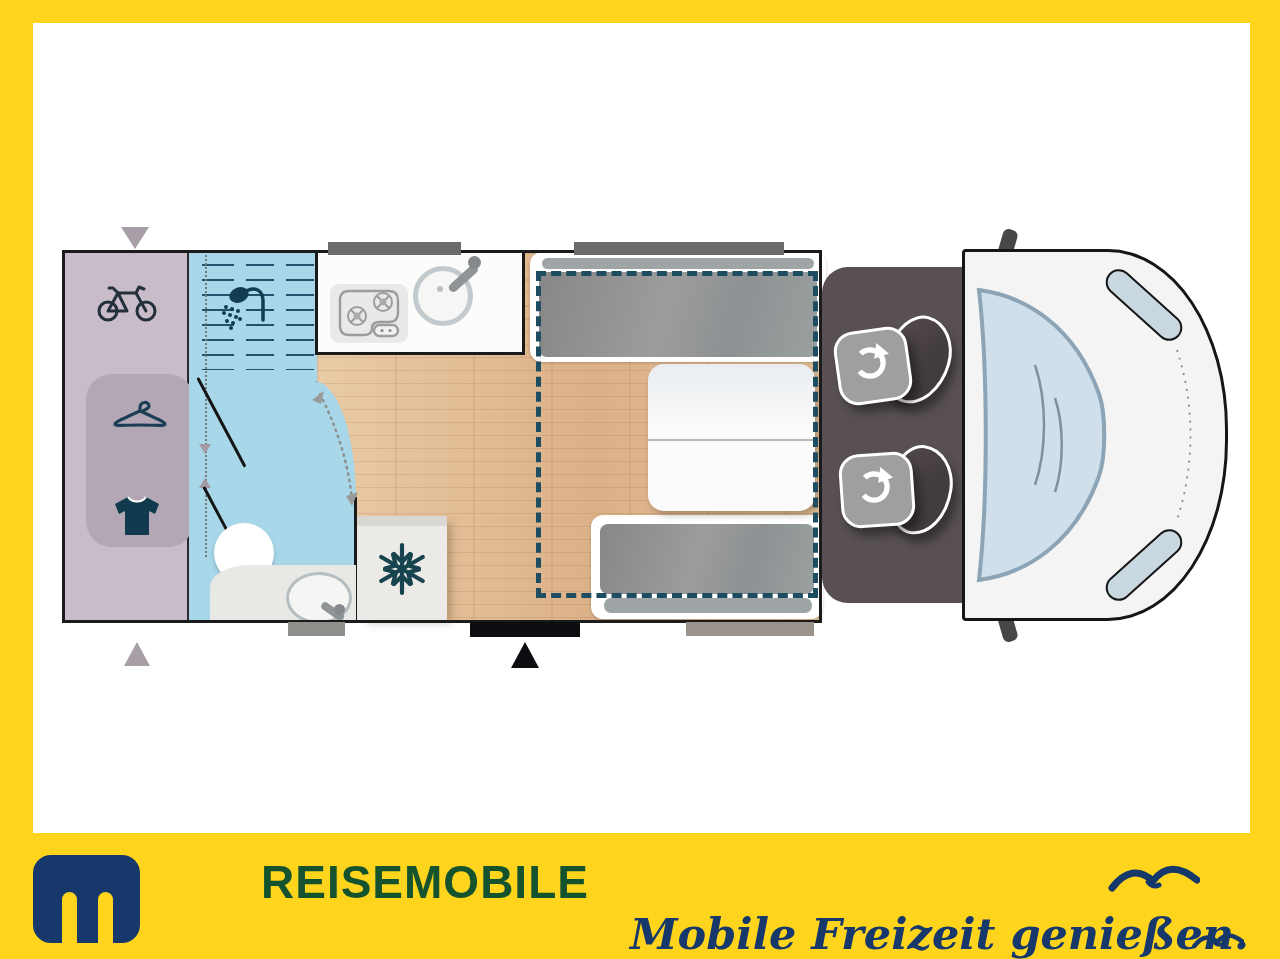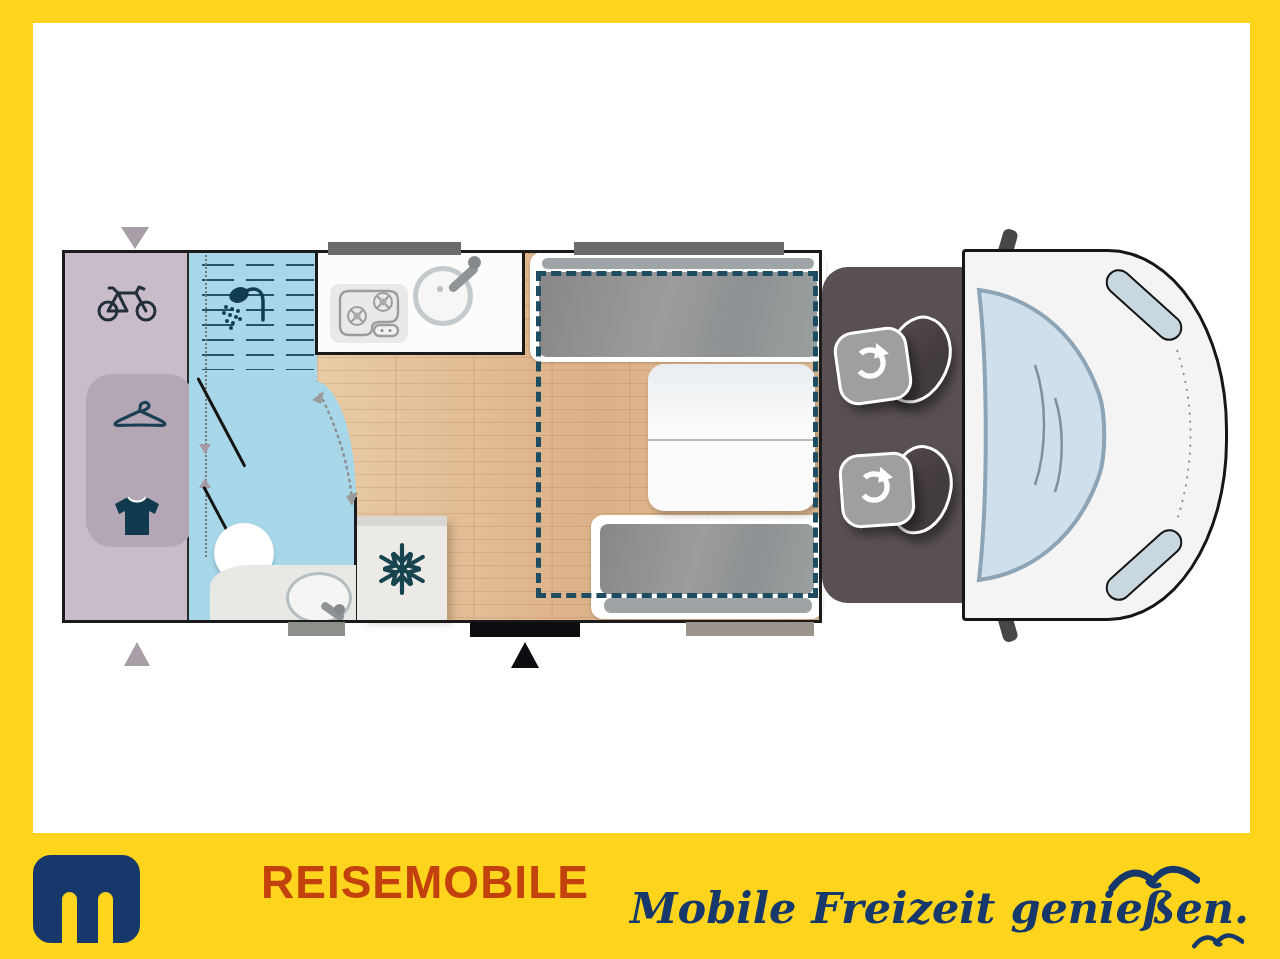--- a/index.html
+++ b/index.html
@@ -62,21 +62,21 @@
   .body{left:962px;top:249px;width:266px;height:372px;background:#f3f4f3;border:3px solid #161616;box-sizing:border-box;
         border-radius:4px 120px 120px 4px / 4px 180px 180px 4px;}
   .headlight{width:94px;height:26px;background:#c9d7e0;border:2px solid #161616;border-radius:16px;box-sizing:border-box;}
   .mirror{width:15px;height:38px;background:#47474a;border-radius:6px;}
 
   
   .band{left:0;top:833px;width:1280px;height:126px;background:#ffd41d;}
   .logo-block{background:#16386b;}
   .slot{background:#ffd41d;}
   .gmbh{color:#fff;font-size:13px;letter-spacing:.5px;}
-  .company{color:#c2410c;font-size:46px;font-weight:bold;letter-spacing:1px;line-height:1;}
+  .company{color:#14532d;font-size:46px;font-weight:bold;letter-spacing:1px;line-height:1;}
   .slogan{color:#16386b;font-size:43px;font-style:italic;font-weight:bold;font-family:"DejaVu Serif",serif;line-height:1;}
 </style>
 </head>
 <body>
 
 <div class="page">
   <div class="abs canvas"></div>
 
   <div class="abs wood"></div>
 
@@ -234,21 +234,21 @@
   <svg class="abs" style="left:1165px;top:345px" width="40" height="180" viewBox="0 0 40 180">
     <path d="M12,5 C30,60 30,120 12,175" fill="none" stroke="#888" stroke-width="1.8" stroke-dasharray="2,6"></path>
   </svg>
 
   <div class="abs band">
     <div class="abs logo-block" style="left:33px;top:22px;width:107px;height:88px;border-radius:18px">
       <div class="abs slot" style="left:29px;top:37px;width:15px;height:51px;border-radius:8px 8px 0 0"></div>
       <div class="abs slot" style="left:65px;top:37px;width:15px;height:51px;border-radius:8px 8px 0 0"></div>
     </div>
     <div class="abs company" style="left:261px;top:26px">REISEMOBILE</div>
-    <div class="abs slogan" style="left:630px;top:54px">Mobile Freizeit genießen.</div>
+    <div class="abs slogan" style="left:630px;top:80px">Mobile Freizeit genießen.</div>
     <svg class="abs" style="left:1108px;top:23px" width="92" height="46" viewBox="0 0 92 46">
       <path d="M4,32 Q24,6 45,25 M45,25 Q62,2 89,24" fill="none" stroke="#16386b" stroke-width="7" stroke-linecap="round"></path>
       <path d="M40,26 q5,6 11,3" fill="none" stroke="#16386b" stroke-width="5" stroke-linecap="round"></path>
     </svg>
     <svg class="abs" style="left:1192px;top:93px" width="52" height="30" viewBox="0 0 92 46">
       <path d="M4,32 Q24,6 45,25 M45,25 Q62,2 89,24" fill="none" stroke="#16386b" stroke-width="8" stroke-linecap="round"></path>
       <path d="M40,26 q5,6 11,3" fill="none" stroke="#16386b" stroke-width="6" stroke-linecap="round"></path>
     </svg>
   </div>
 </div>

